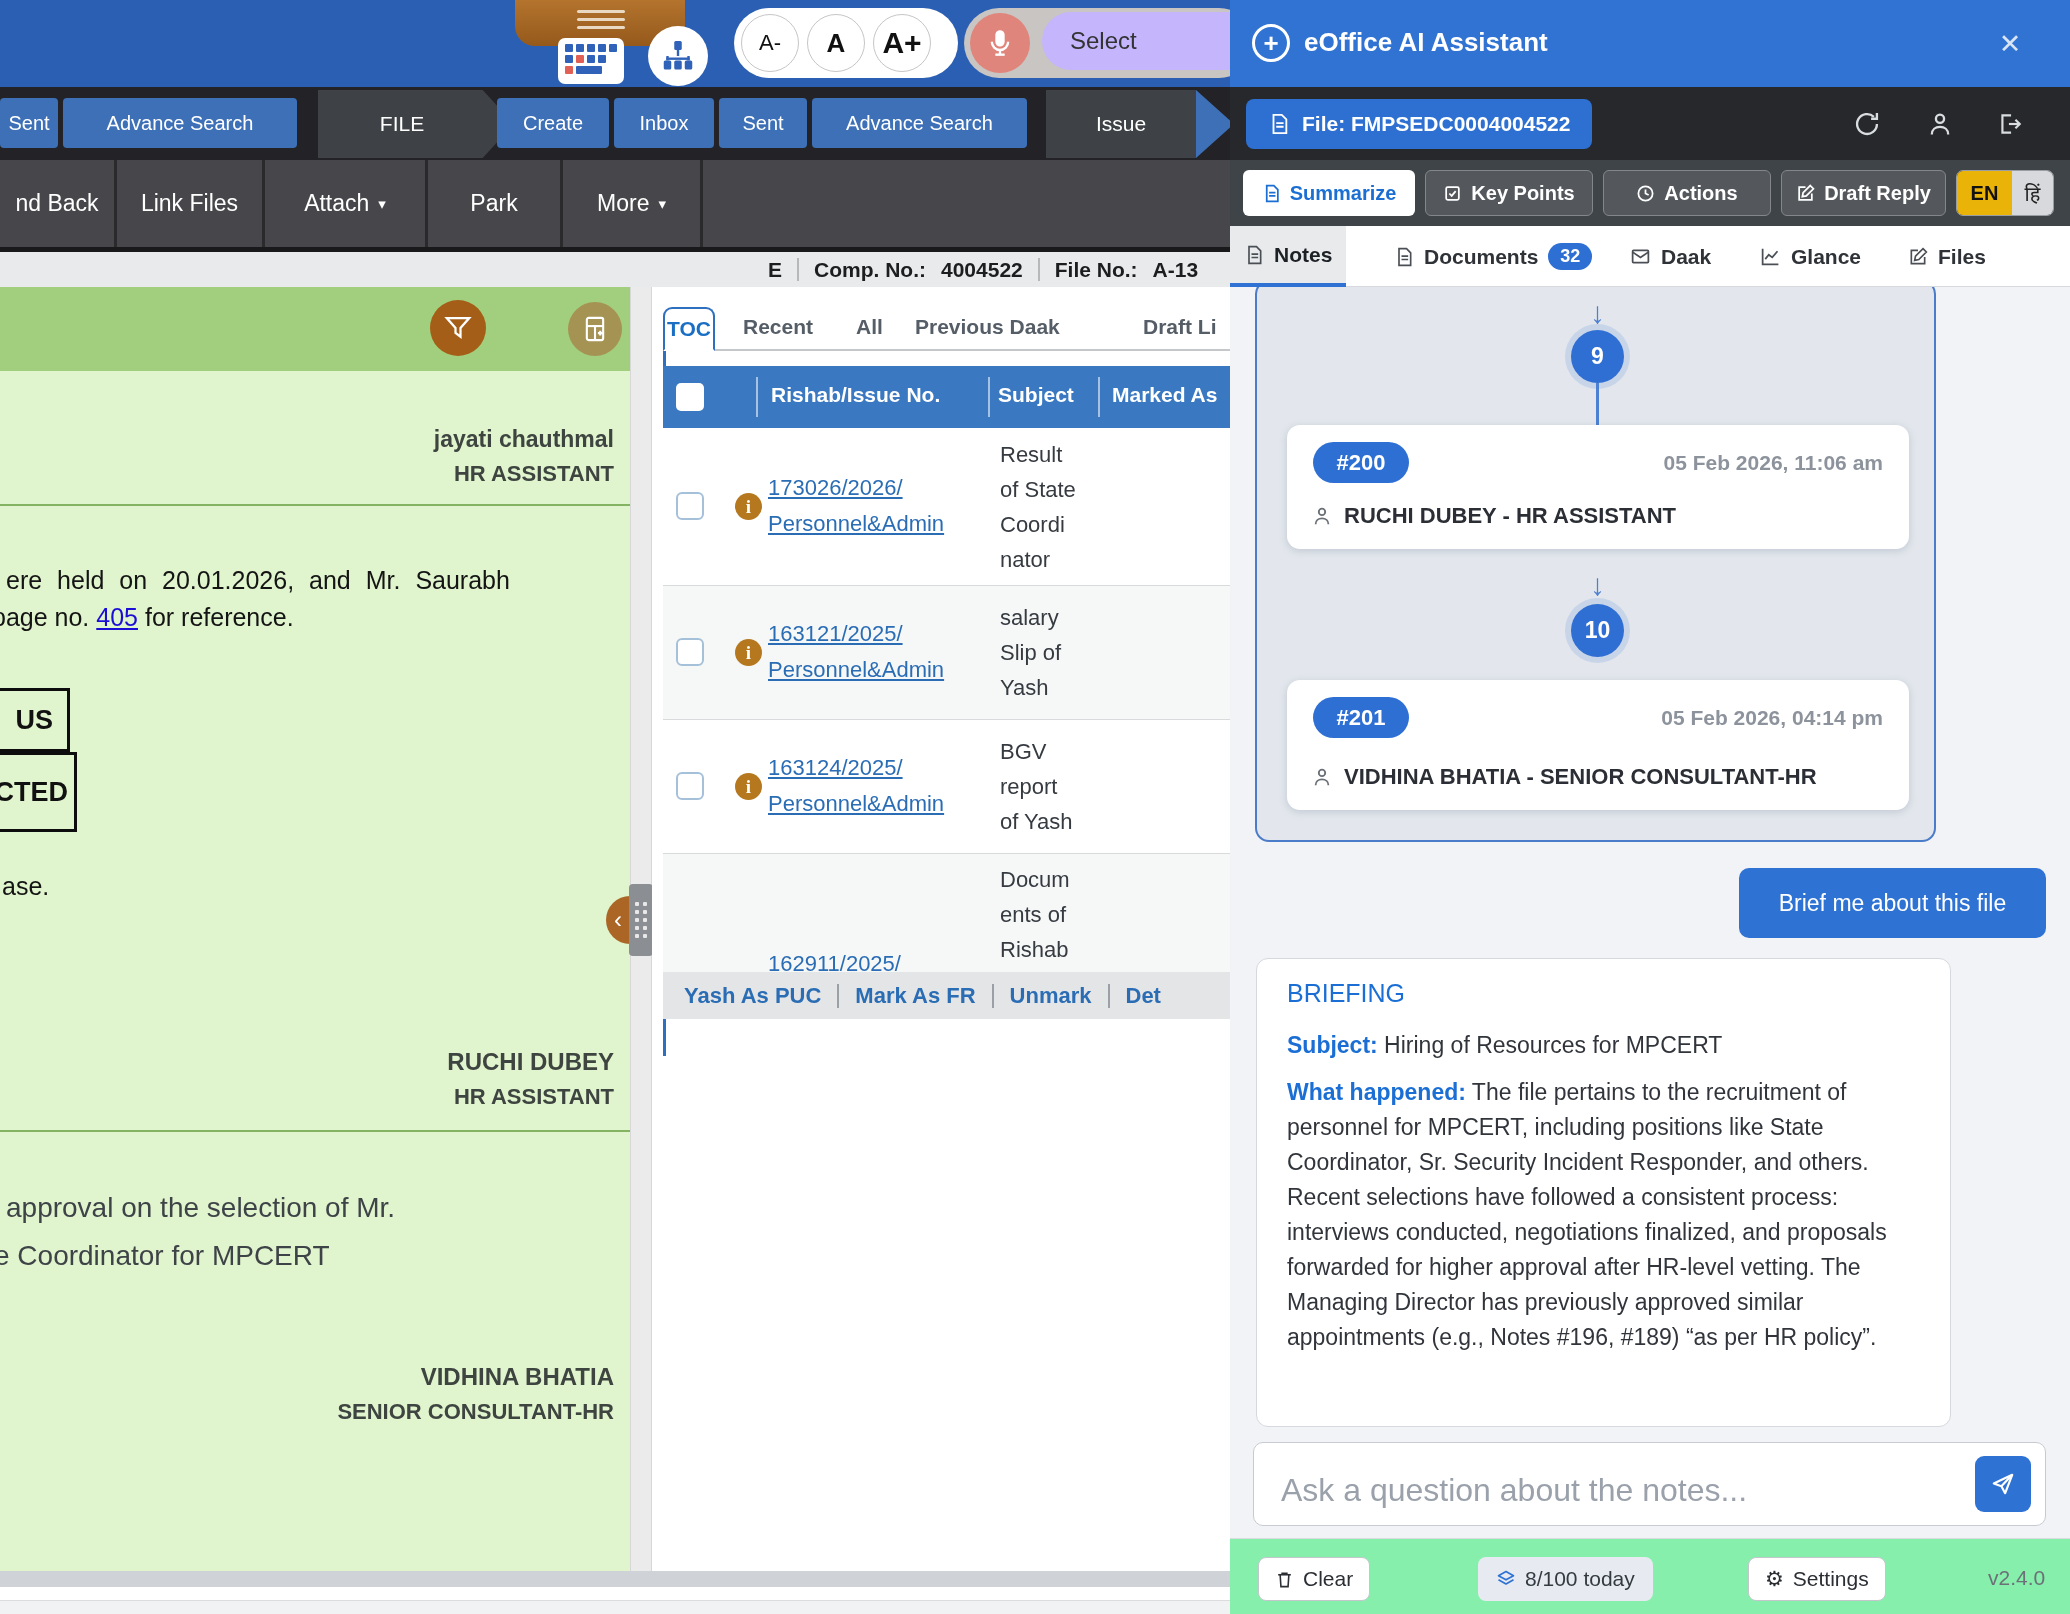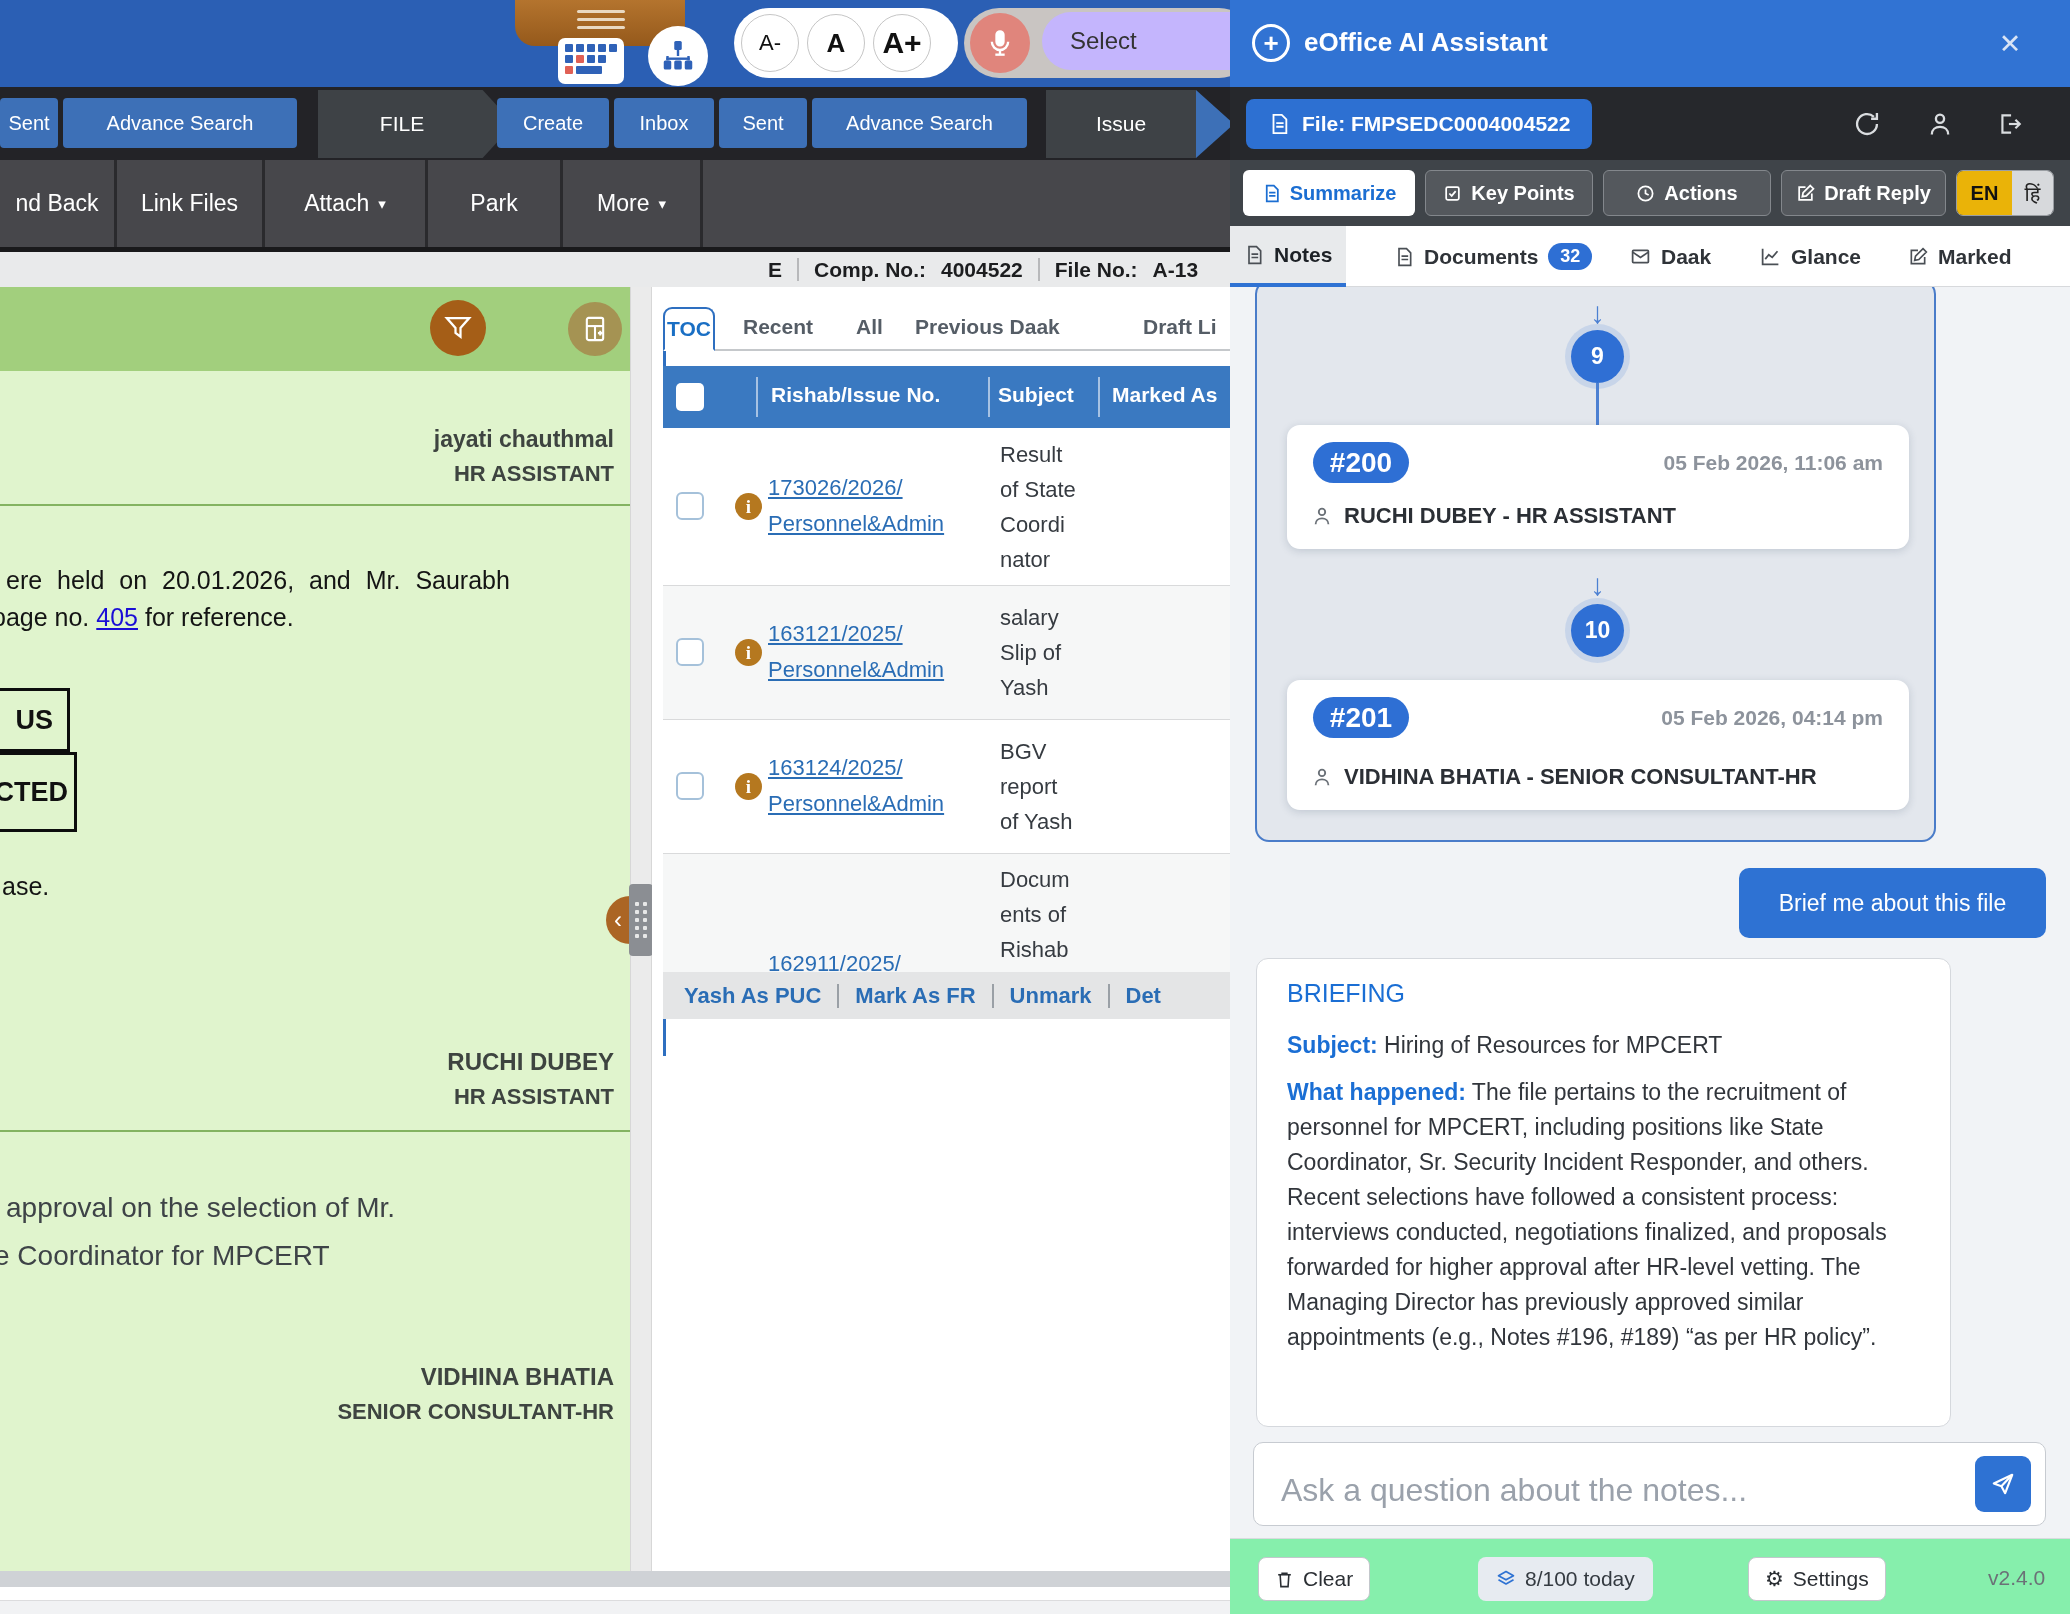--- a/index.html
+++ b/index.html
@@ -109,21 +109,21 @@
   .ai-tab{position:absolute;top:0;height:61px;display:flex;align-items:center;gap:10px;color:#2f3338;font-size:21px;font-weight:bold;padding:0 14px;}
   .ai-tab .tic{color:#4a4f55;display:flex;}
   .ai-tab.active{background:#e8eaec;border-bottom:4.5px solid #2f72d3;color:#1d2126;}
   .badge{background:#2e6fd4;color:#fff;font-size:18px;font-weight:bold;border-radius:15px;padding:3px 12px;}
   .ai-content{position:absolute;left:0;top:287px;width:840px;height:1251px;background:#f1f3f6;overflow:hidden;}
   .tl-container{position:absolute;left:25px;top:-7px;width:681px;height:562px;border:2px solid #4a7cc9;border-radius:14px;background:#e3e7ed;overflow:hidden;}
   .tl-arrow{position:absolute;left:0;width:681px;text-align:center;color:#4c80d2;font-size:30px;font-weight:bold;line-height:1;}
   .tl-node{position:absolute;left:314px;width:53px;height:53px;border-radius:50%;background:#2f6fd4;color:#fff;font-size:23px;font-weight:bold;display:flex;align-items:center;justify-content:center;box-shadow:0 0 0 6px rgba(47,111,212,.15);}
   .tl-stem{position:absolute;left:339px;width:3px;background:#4c80d2;}
   .tl-card{position:absolute;left:30px;width:622px;height:124px;background:#fff;border-radius:13px;box-shadow:0 2px 8px rgba(40,60,90,.18);}
-  .tl-pill{position:absolute;left:26px;top:17px;width:96px;height:41px;background:#2e6fd4;border-radius:21px;color:#fff;font-size:28px;font-weight:bold;display:flex;align-items:center;justify-content:center;}
+  .tl-pill{position:absolute;left:26px;top:17px;width:96px;height:41px;background:#2e6fd4;border-radius:21px;color:#fff;font-size:22px;font-weight:bold;display:flex;align-items:center;justify-content:center;}
   .tl-date{position:absolute;right:26px;top:26px;color:#8d939c;font-size:21px;font-weight:600;}
   .tl-author{position:absolute;left:24px;bottom:20px;display:flex;align-items:center;gap:11px;color:#2b2f35;font-size:22px;font-weight:bold;white-space:nowrap;}
   .tl-author .pic{color:#6a7077;display:flex;}
   .brief-btn{position:absolute;left:509px;top:581px;width:307px;height:70px;background:#2e72d3;border:none;border-radius:10px;color:#fff;font-size:23px;display:flex;align-items:center;justify-content:center;}
   .brief-card{position:absolute;left:26px;top:671px;width:695px;height:469px;background:#fff;border:1.5px solid #d5d8dd;border-radius:12px;padding:0 30px;overflow:hidden;}
   .brief-head{margin-top:20px;color:#1a6ed4;font-size:25px;font-weight:normal;}
   .brief-subj{margin-top:24px;font-size:23px;color:#31353b;}
   .blabel{color:#1a6ed4;font-weight:bold;}
   .brief-body{margin-top:16px;font-size:23px;line-height:35px;color:#31353b;}
   .ask-box{position:absolute;left:23px;top:1155px;width:793px;height:84px;background:#fff;border:1.5px solid #c7cbd1;border-radius:10px;}
@@ -479,21 +479,21 @@
           </span>
         <span>Glance</span>
       </div>
       <div class="ai-tab" style="left:664px">
         <span class="tic">
             <svg width="20" height="20" viewBox="0 0 24 24" fill="none" stroke="currentColor" stroke-width="2">
               <path d="M12 4H4v16h16v-8"></path>
               <path d="M18 2l4 4-9 9-5 1 1-5z"></path>
             </svg>
           </span>
-        <span>Marked</span>
+        <span>Files</span>
       </div>
     </div>
 
     <div class="ai-content">
       <div class="tl-container">
         <div class="tl-arrow" style="top:16px">↓</div>
         <div class="tl-node" style="top:48px">9</div>
         <div class="tl-stem" style="top:101px;height:42px"></div>
         <div class="tl-card" style="top:143px">
           <span class="tl-pill">#200</span>

